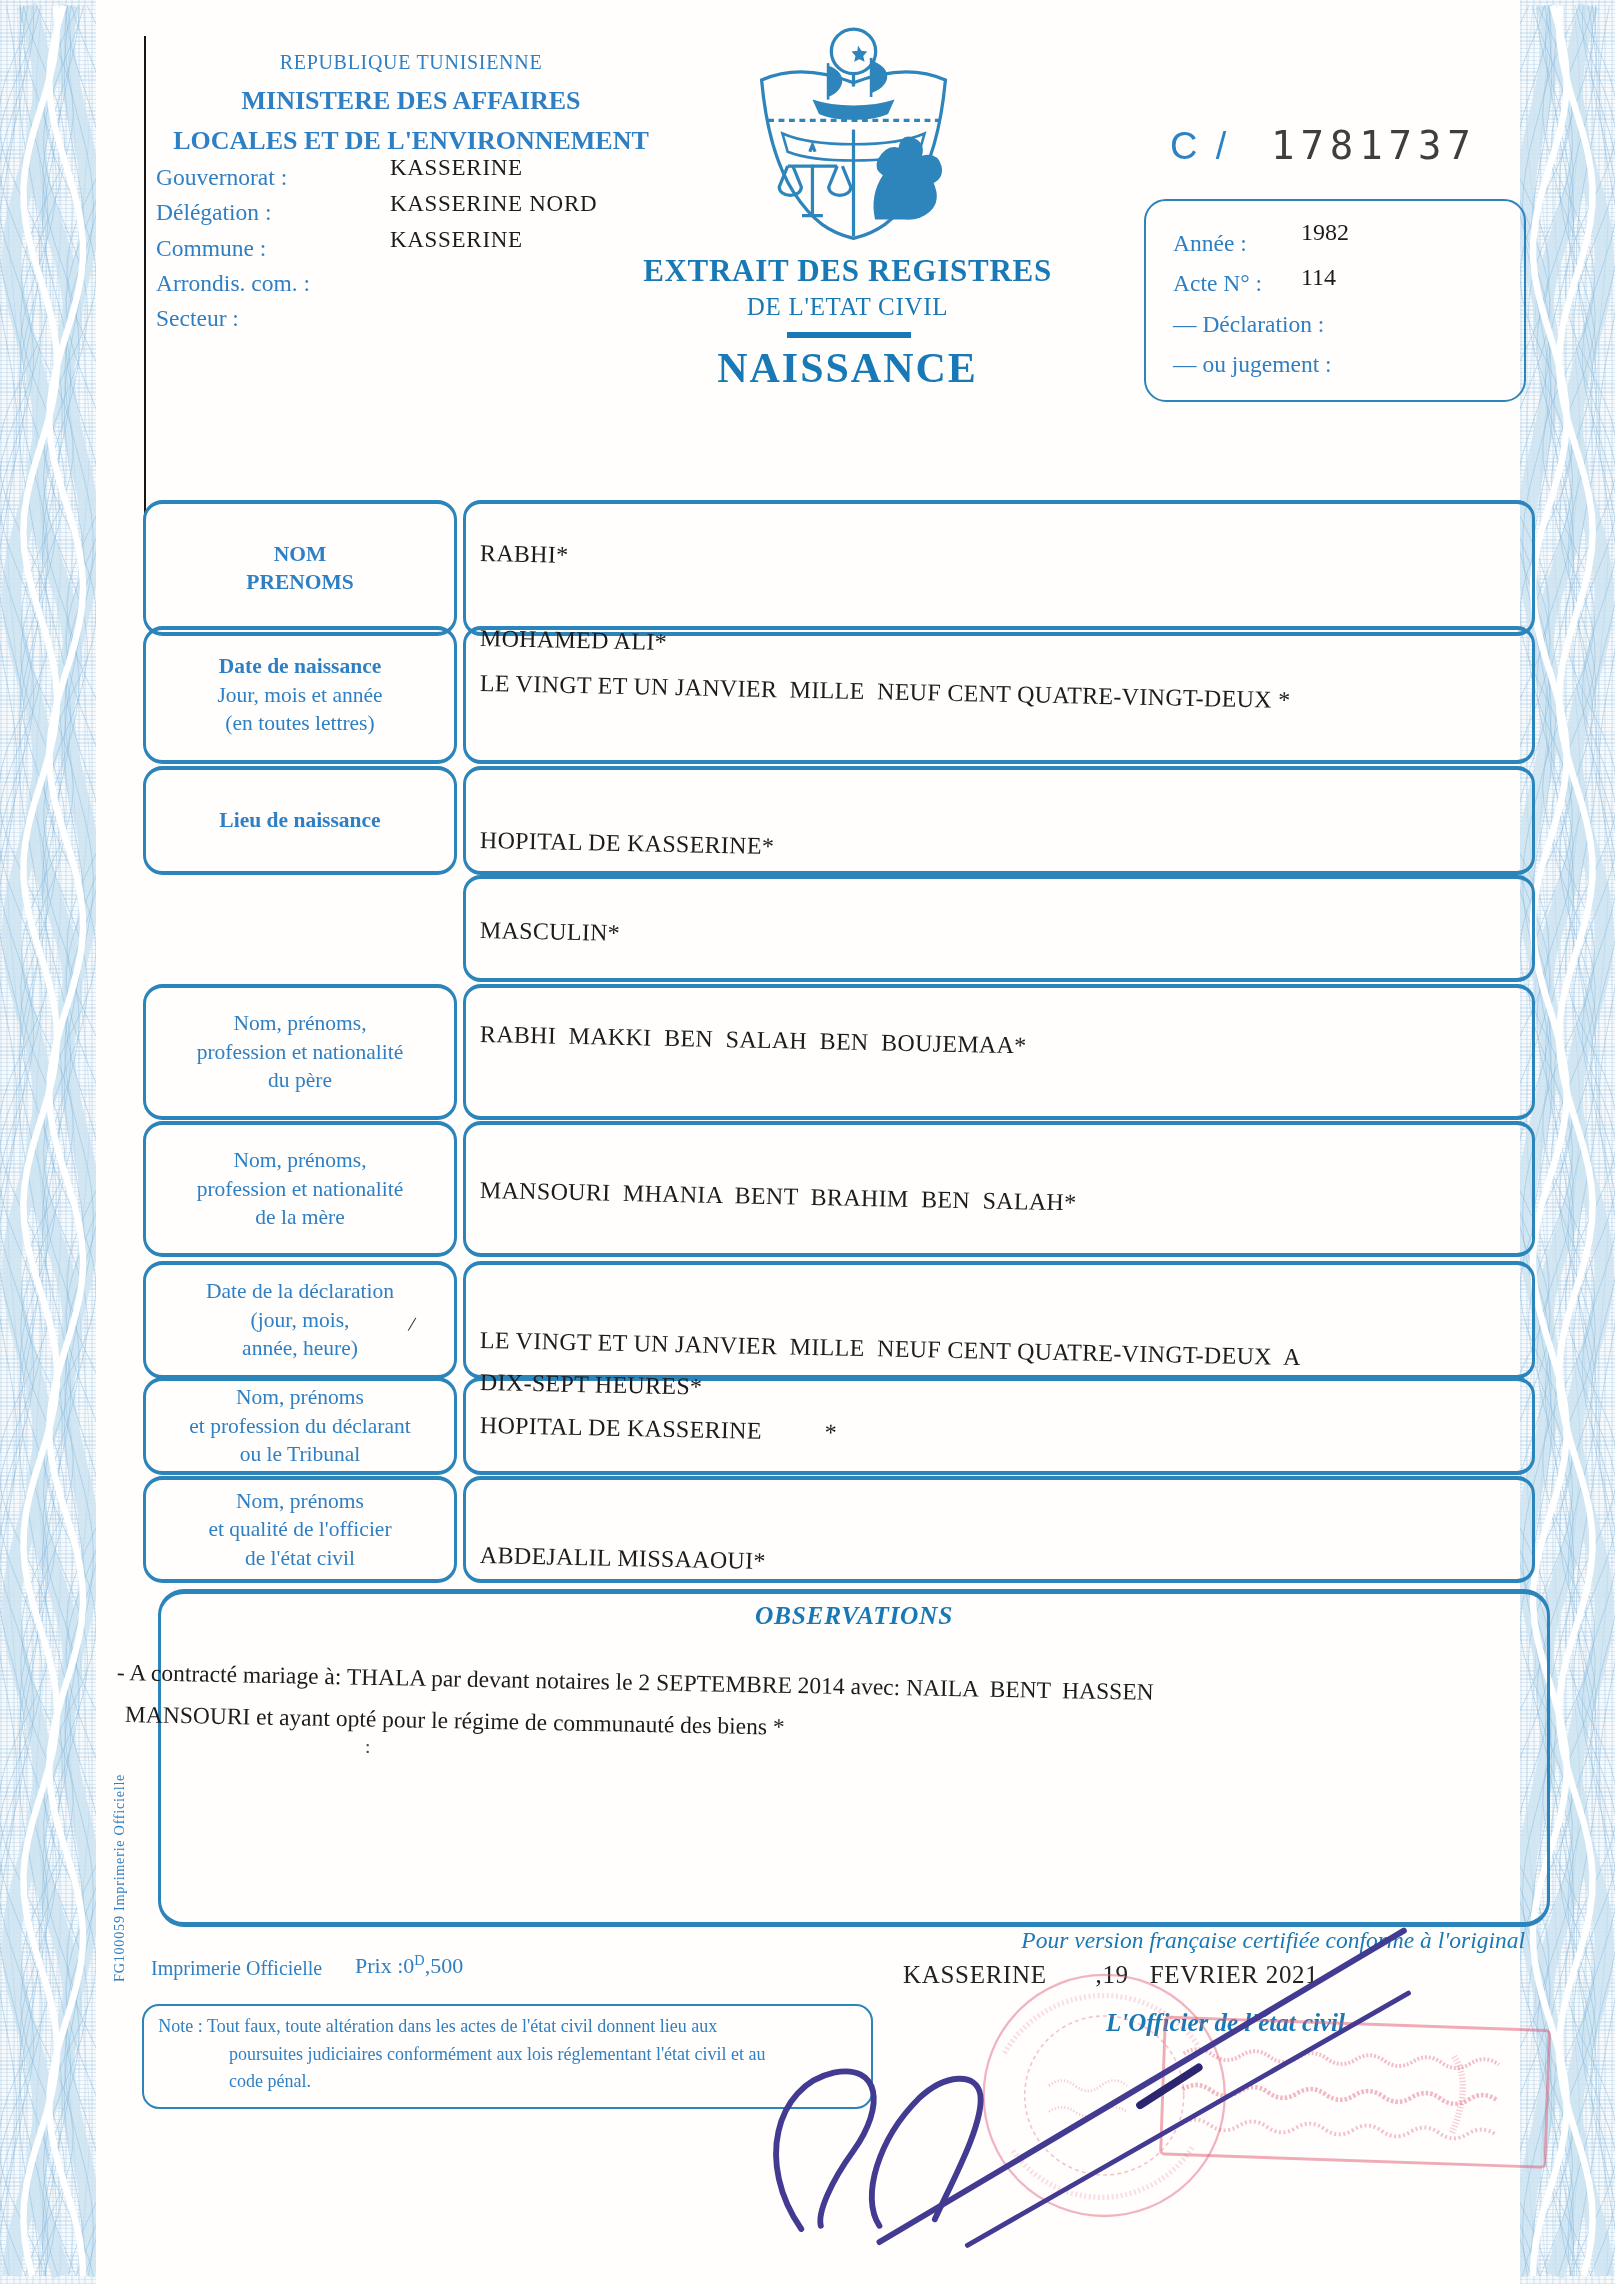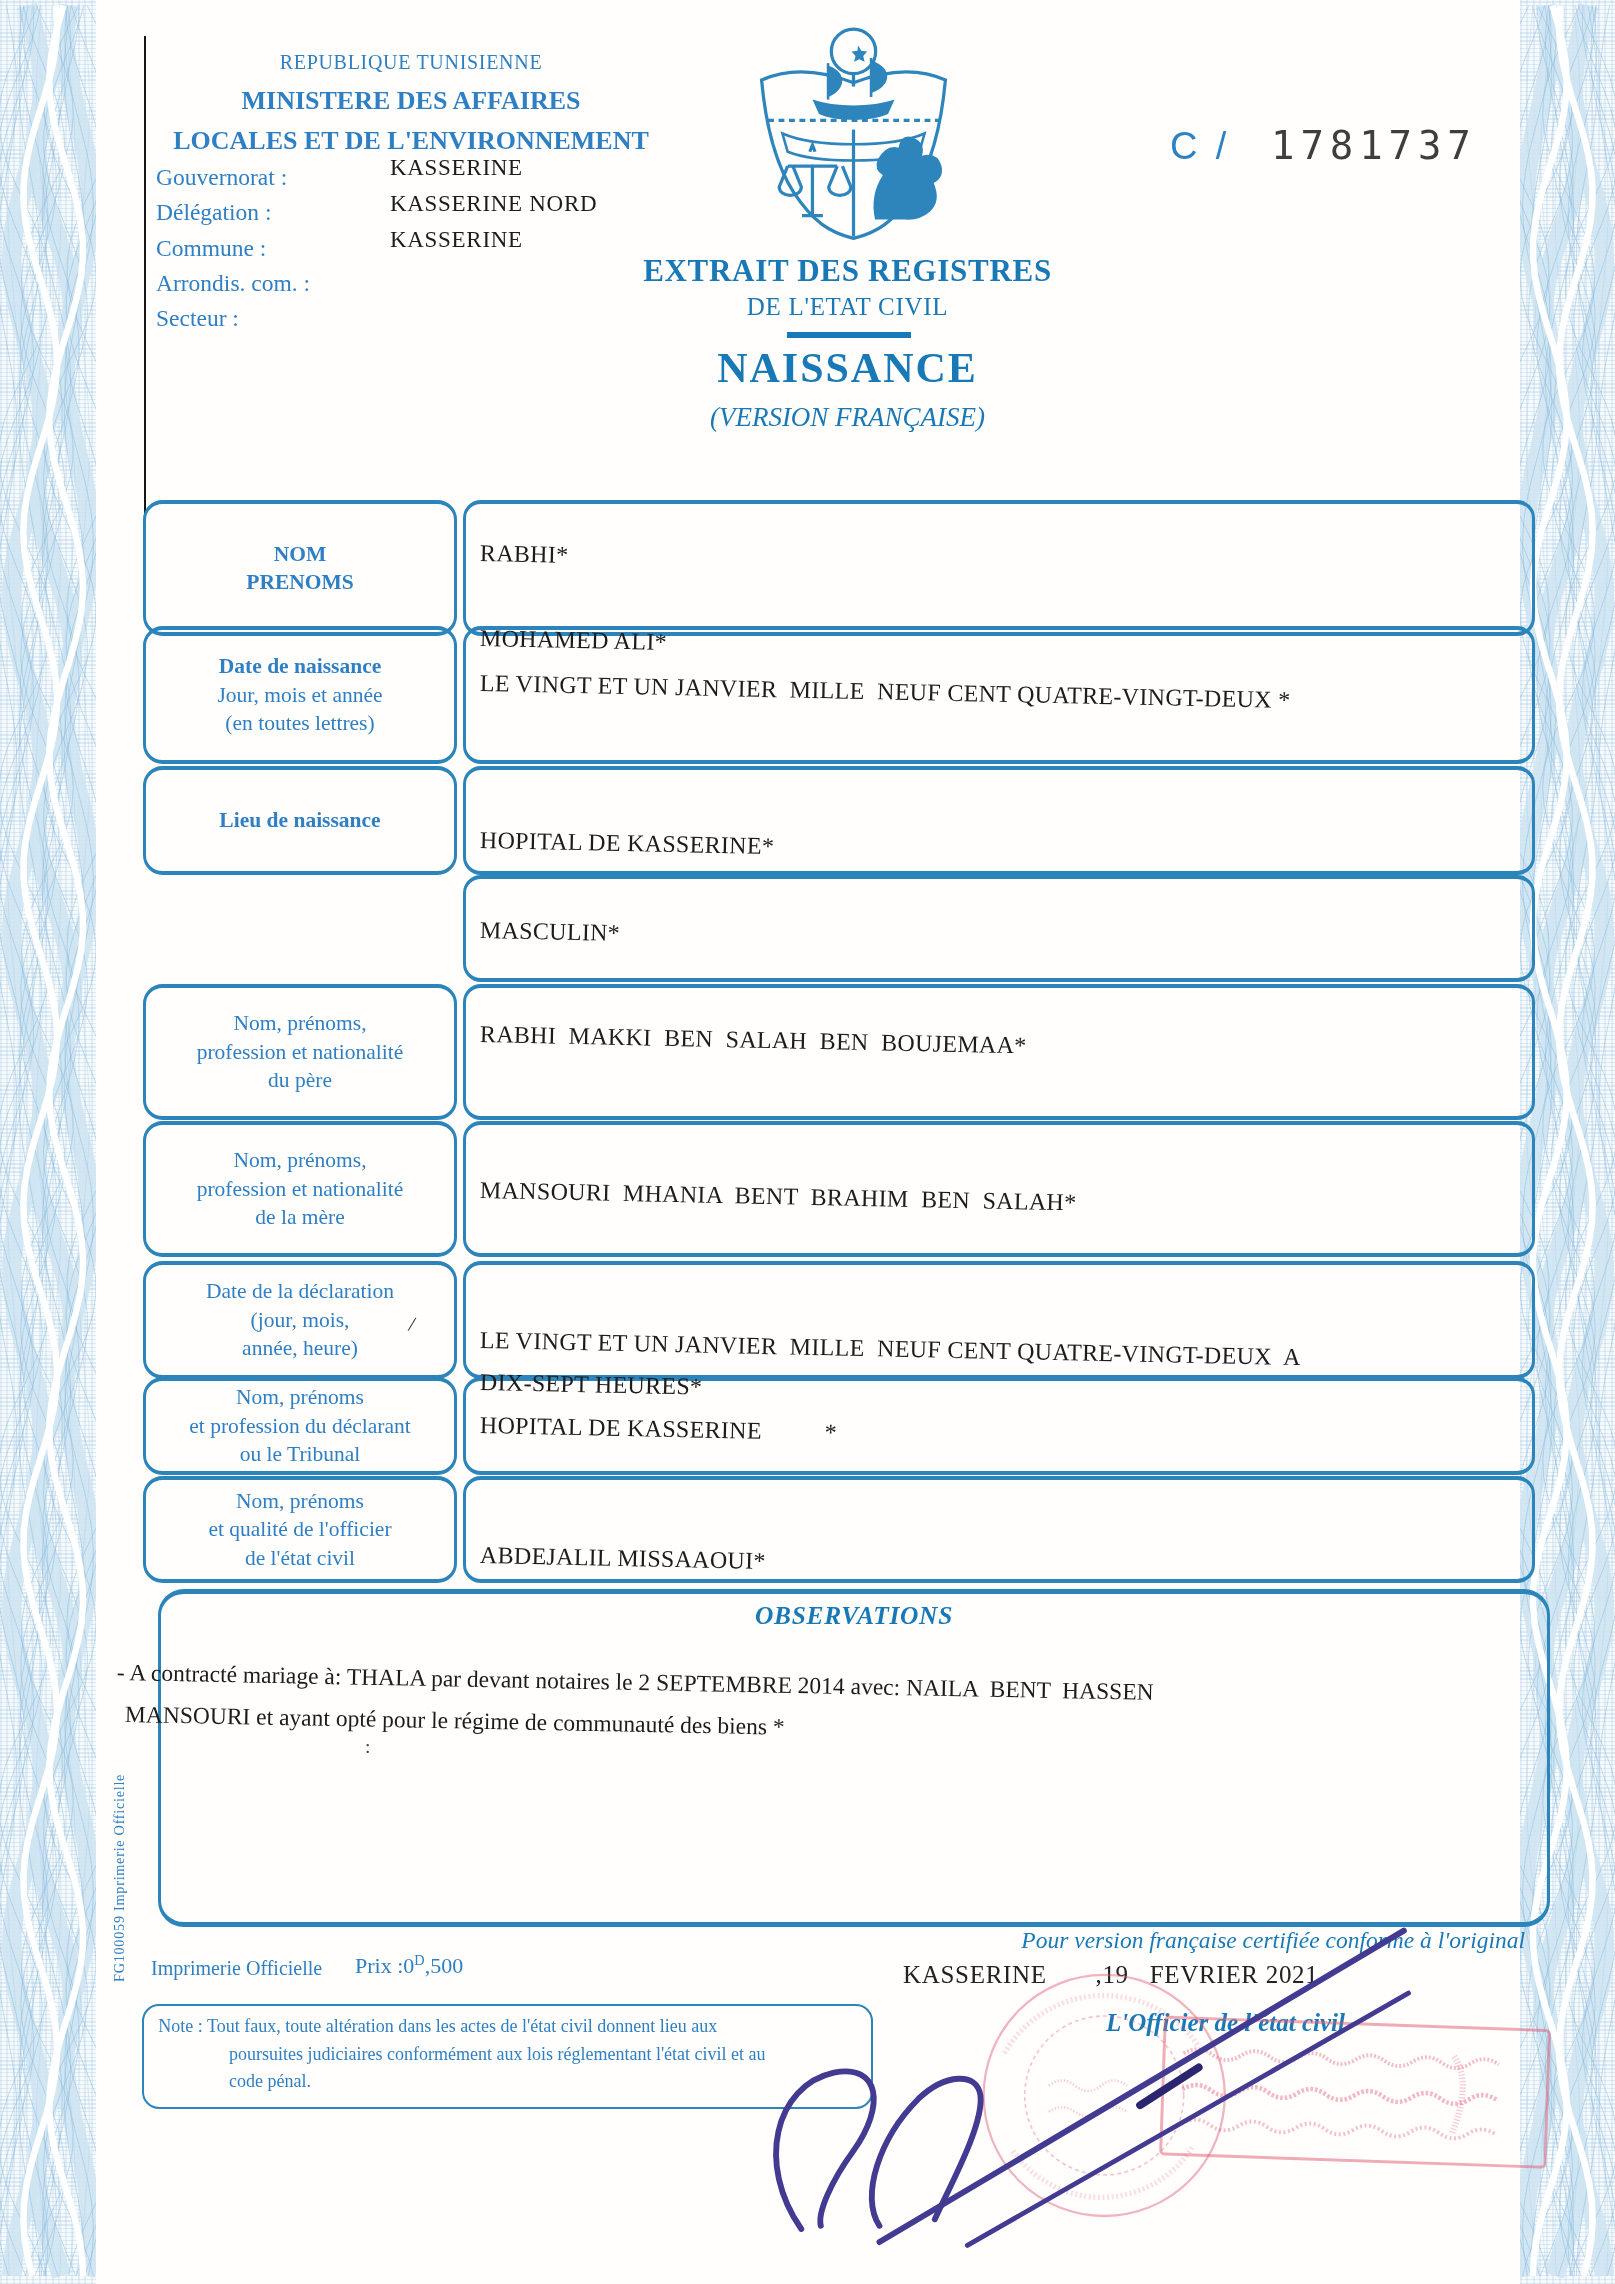--- a/index.html
+++ b/index.html
@@ -208,26 +208,33 @@
       <path d="M70,218 l-13,32 a17,13 0 0 0 34,0 l-13,-32"></path>
       <path d="M146,218 l-13,32 a17,13 0 0 0 34,0 l-13,-32"></path>
       <line x1="92" y1="294" x2="124" y2="294"></line>
     </g>
     <path d="M204,300 q-8,-38 12,-68 q-14,-8 -8,-24 q14,-24 32,-18 q4,-22 22,-16 q20,8 14,28 q24,-6 30,16 q4,18 -12,26 q12,28 -6,44 q-16,14 -38,12 l-46,0 Z" fill="#2e85bb"></path>
   </svg>
 
   <span class="serial-pre">C /</span>
   <span class="serial-num">1781737</span>
 
+  <div class="actebox">
+    <span class="al" style="left:27px;top:29px;">Année :</span>
+    <span class="av" style="left:155px;top:18px;">1982</span>
+    <span class="al" style="left:27px;top:69px;">Acte N° :</span>
+    <span class="av" style="left:155px;top:63px;">114</span>
+    <span class="al" style="left:27px;top:110px;">— Déclaration :</span>
+    <span class="al" style="left:27px;top:150px;">— ou jugement :</span>
+  </div>
 
   <div class="t-reg">EXTRAIT DES REGISTRES</div>
   <div class="t-civ">DE L'ETAT CIVIL</div>
   <div class="t-bar"></div>
   <div class="t-nai">NAISSANCE</div>
-  <div class="t-ver">(VERSION FRANÇAISE)</div>
 
   <div class="row" style="top:500px;height:128px;">
     <div class="lbox">
         <div class="linner">
       <span class="lab b">NOM</span>
       <span class="lab b">PRENOMS</span>
     </div>
       </div>
     <div class="vbox">
       <span class="val" style="top:36px;">RABHI*</span>

